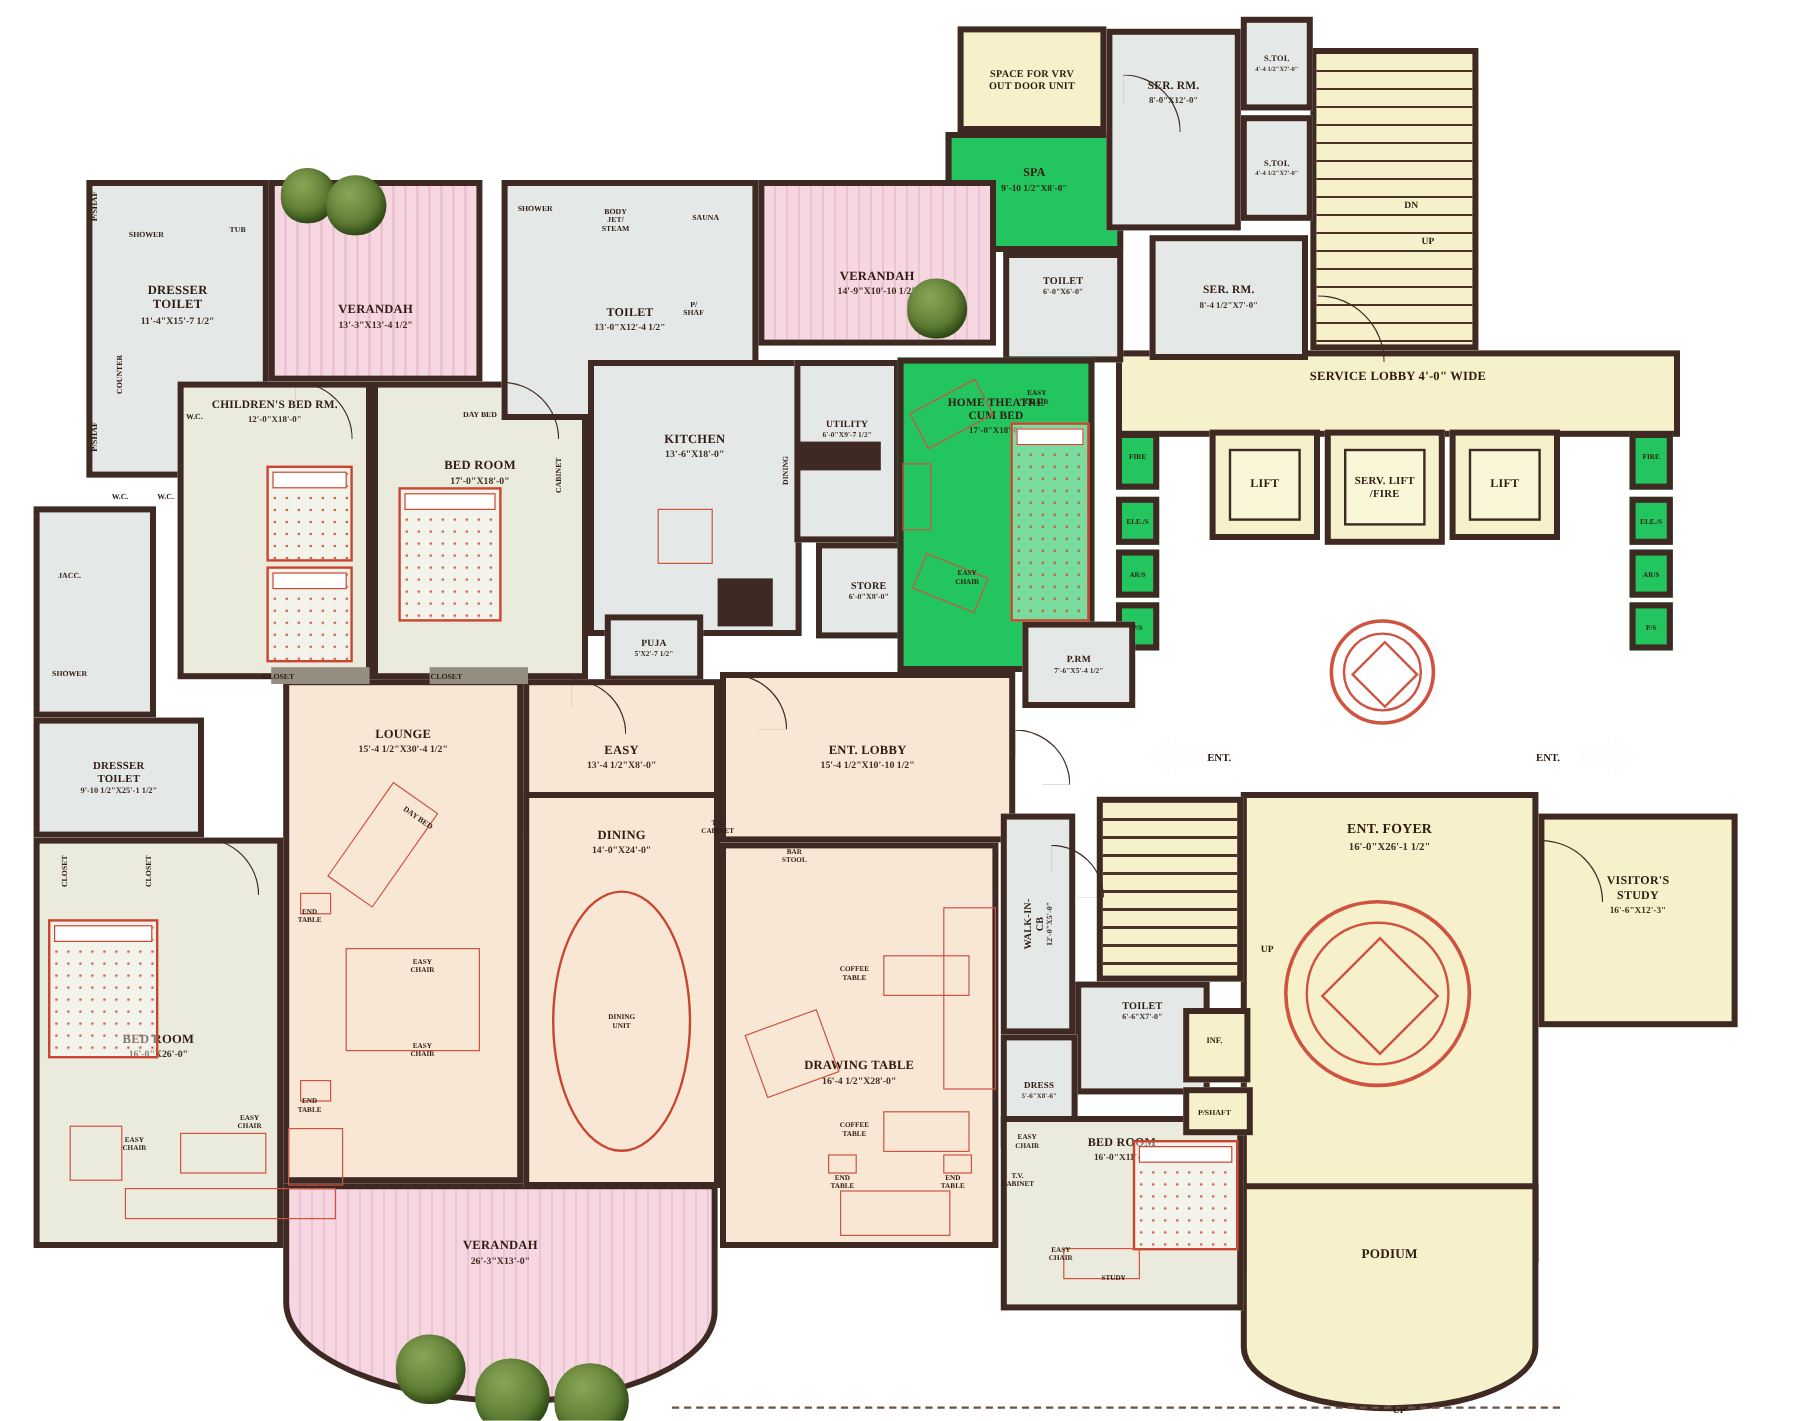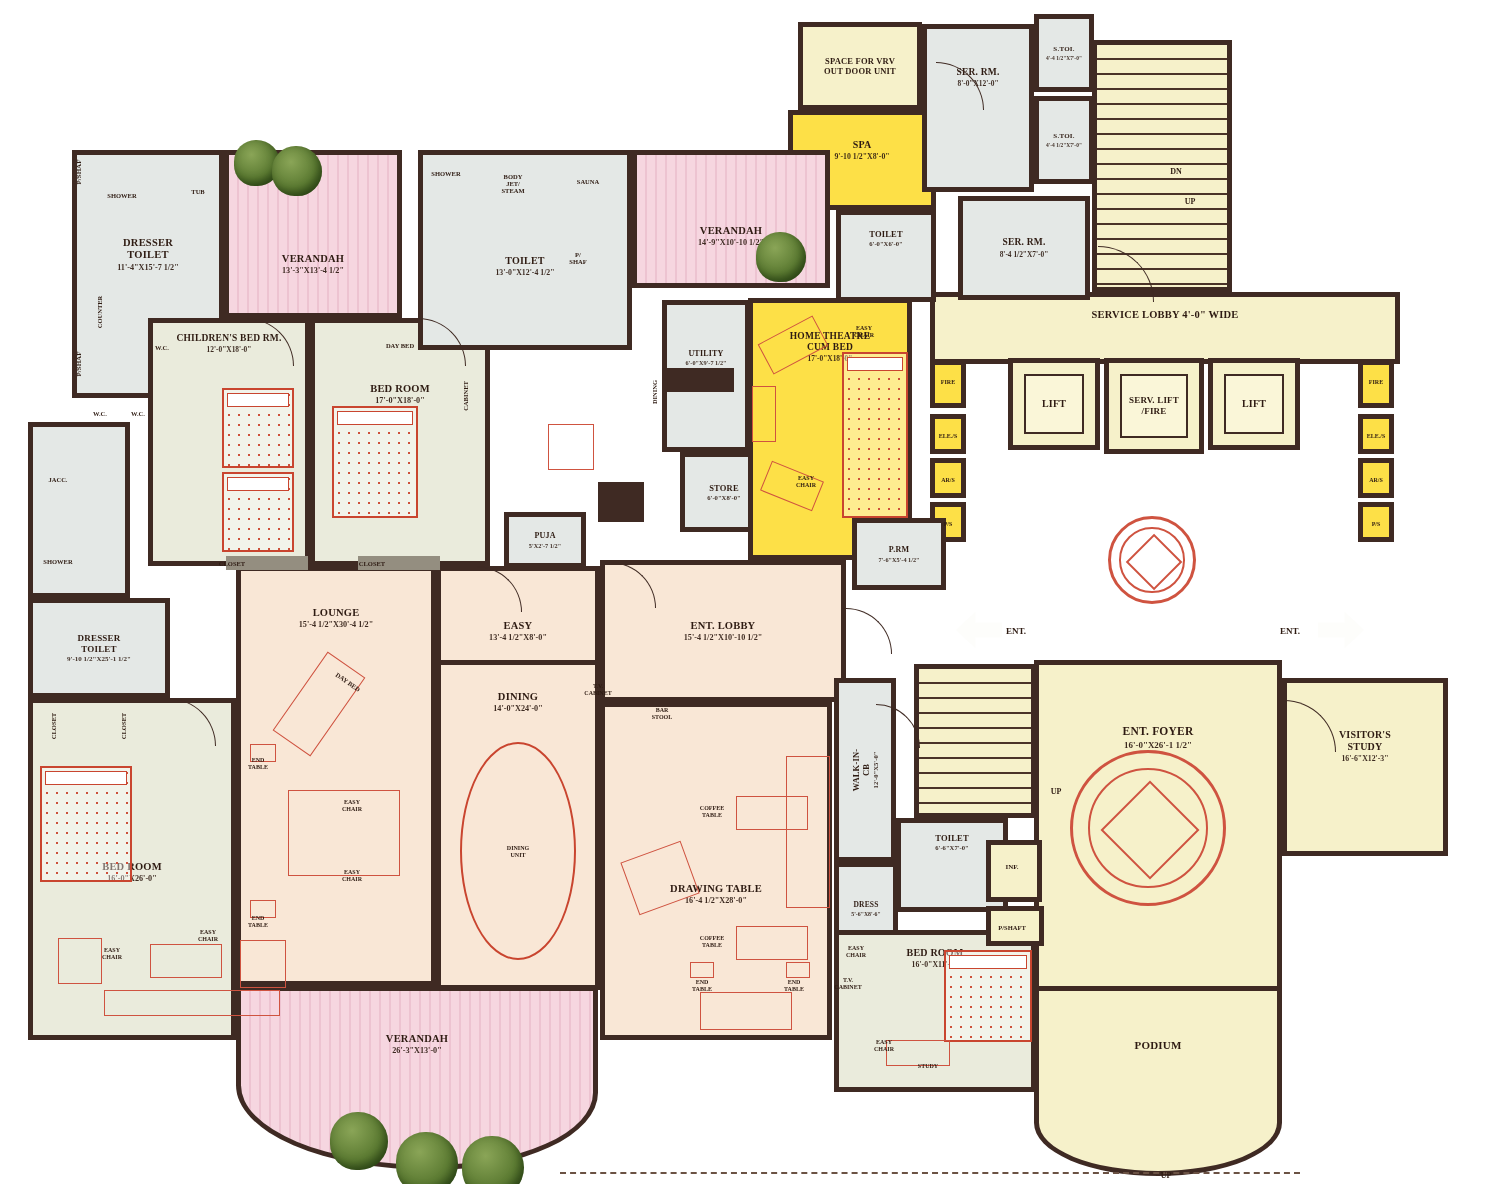--- a/index.html
+++ b/index.html
@@ -37,35 +37,35 @@
       clip-path:polygon(100% 50%,58% 0,58% 30%,0 30%,0 70%,58% 70%,58% 100%);}
   .bow-a{border-radius:0 0 46% 54% / 0 0 42% 46%;}
   .bow-b{border-radius:0 0 50% 50% / 0 0 28% 28%;}
   .lift::after{content:"";position:absolute;inset:11px;border:2px solid #3f2a23;
       background:#faf6d8;z-index:1;}
   .f-pink{background:repeating-linear-gradient(90deg,#f6d6e0 0 8px,#edc3d1 8px 10px);}
   .f-cream{background:#f9e7d6;}
   .f-yellow{background:#f6f1ca;}
   .f-bedroom{background:#eaebdc;}
   .f-wet{background:#e4e8e6;}
-  .f-neutral{background:#fde047;}
+  .f-neutral{background:#22c55e;}
   .f-stairsA{background-color:#f6f1ca;
       background-image:repeating-linear-gradient(180deg,transparent 0 13px,#4a3328 13px 15px);}
 </style>
 </head>
 <body>
 
 <div id="plan">
     <div class="room f-yellow" style="left: 930px; top: 292px; width: 470px; height: 72px;">
       <div class="rlabel" style="justify-content: flex-start; padding-top: 12px;">
         <span class="rname" style="font-size: 10.5px;">SERVICE LOBBY 4'-0" WIDE</span>
       </div>
     </div>
     <div class="room f-yellow" style="left: 1034px; top: 660px; width: 248px; height: 392px;">
-      <div class="rlabel" style="justify-content: flex-start; padding-top: 60px;">
+      <div class="rlabel" style="justify-content: flex-start; padding-top: 20px;">
         <span class="rname" style="font-size: 11.5px;">ENT. FOYER</span>
         <span class="rdims" style="font-size: 8.97px;">16'-0"X26'-1 1/2"</span>
       </div>
     </div>
     <div class="room f-yellow bow-b" style="left: 1034px; top: 986px; width: 248px; height: 190px;">
       <div class="rlabel" style="justify-content: flex-start; padding-top: 48px;">
         <span class="rname" style="font-size: 11px;">PODIUM</span>
       </div>
     </div>
     <div class="room f-stairsA" style="left: 1092px; top: 40px; width: 140px; height: 252px;"></div>
@@ -197,20 +197,26 @@
     <div class="room f-wet" style="left: 418px; top: 150px; width: 214px; height: 200px;">
       <div class="rlabel" style="justify-content: flex-start; padding-top: 100px;">
         <span class="rname" style="font-size: 10px;">TOILET</span>
         <span class="rdims" style="font-size: 7.8px;">13'-0"X12'-4 1/2"</span>
       </div>
     </div>
     <div class="room f-pink" style="left: 632px; top: 150px; width: 198px; height: 138px;">
       <div class="rlabel" style="justify-content: flex-start; padding-top: 70px;">
         <span class="rname" style="font-size: 10.5px;">VERANDAH</span>
         <span class="rdims" style="font-size: 8.19px;">14'-9"X10'-10 1/2"</span>
+      </div>
+    </div>
+    <div class="room f-wet" style="left: 490px; top: 300px; width: 178px; height: 230px;">
+      <div class="rlabel" style="justify-content: flex-start; padding-top: 56px;">
+        <span class="rname" style="font-size: 10.5px;">KITCHEN</span>
+        <span class="rdims" style="font-size: 8.19px;">13'-6"X18'-0"</span>
       </div>
     </div>
     <div class="room f-wet" style="left: 662px; top: 300px; width: 88px; height: 152px;">
       <div class="rlabel" style="justify-content: flex-start; padding-top: 44px;">
         <span class="rname" style="font-size: 8px; text-align: right;">UTILITY</span>
         <span class="rdims" style="font-size: 6.24px;">6'-0"X9'-7 1/2"</span>
       </div>
     </div>
     <div class="room f-wet" style="left: 680px; top: 452px; width: 88px; height: 80px;">
       <div class="rlabel">

